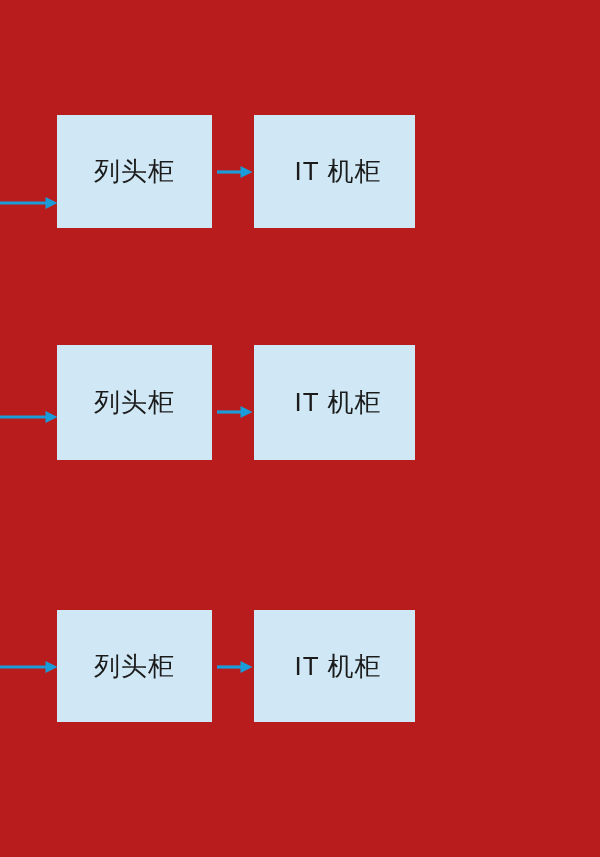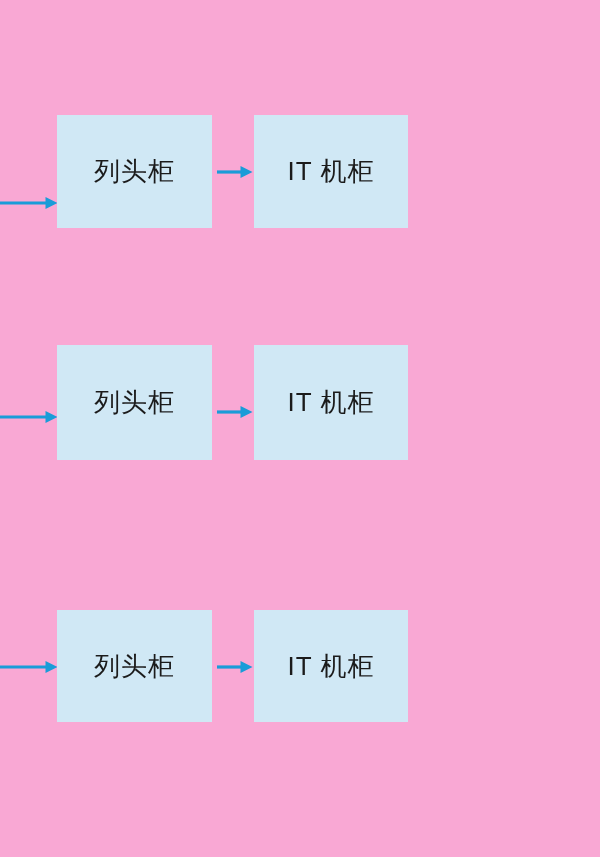--- a/index.html
+++ b/index.html
@@ -4,39 +4,39 @@
 <style>
   html, body {
     margin: 0;
     padding: 0;
     background: #ffffff;
   }
   .canvas {
     position: relative;
     width: 600px;
     height: 857px;
-    background: #f9a8d4;
+    background: #b91c1c;
     overflow: hidden;
     font-family: "Liberation Sans", "DejaVu Sans", sans-serif;
   }
   .node {
     position: absolute;
     background: #D0E8F5;
     display: flex;
     align-items: center;
     justify-content: center;
   }
   .node-label {
     font-size: 26px;
     color: #1B1B1B;
     letter-spacing: 1px;
     white-space: nowrap;
   }
   .col-left  { left: 57px;  width: 155px; }
-  .col-right { left: 254px; width: 154px; }
+  .col-right { left: 254px; width: 154px; padding-left: 7px; }
   .r1 { top: 115px; height: 113px; }
   .r2 { top: 345px; height: 115px; }
   .r3 { top: 610px; height: 112px; }
   .arrow { position: absolute; display: block; }
   .arrow line    { stroke: #199CD8; stroke-width: 3.2; }
   .arrow polygon { fill: #199CD8; }
   #feed-1 { left: 0;     top: 196px; }  
   #conn-1 { left: 217px; top: 165px; }  
   #feed-2 { left: 0;     top: 410px; }  
   #conn-2 { left: 217px; top: 405px; }  

